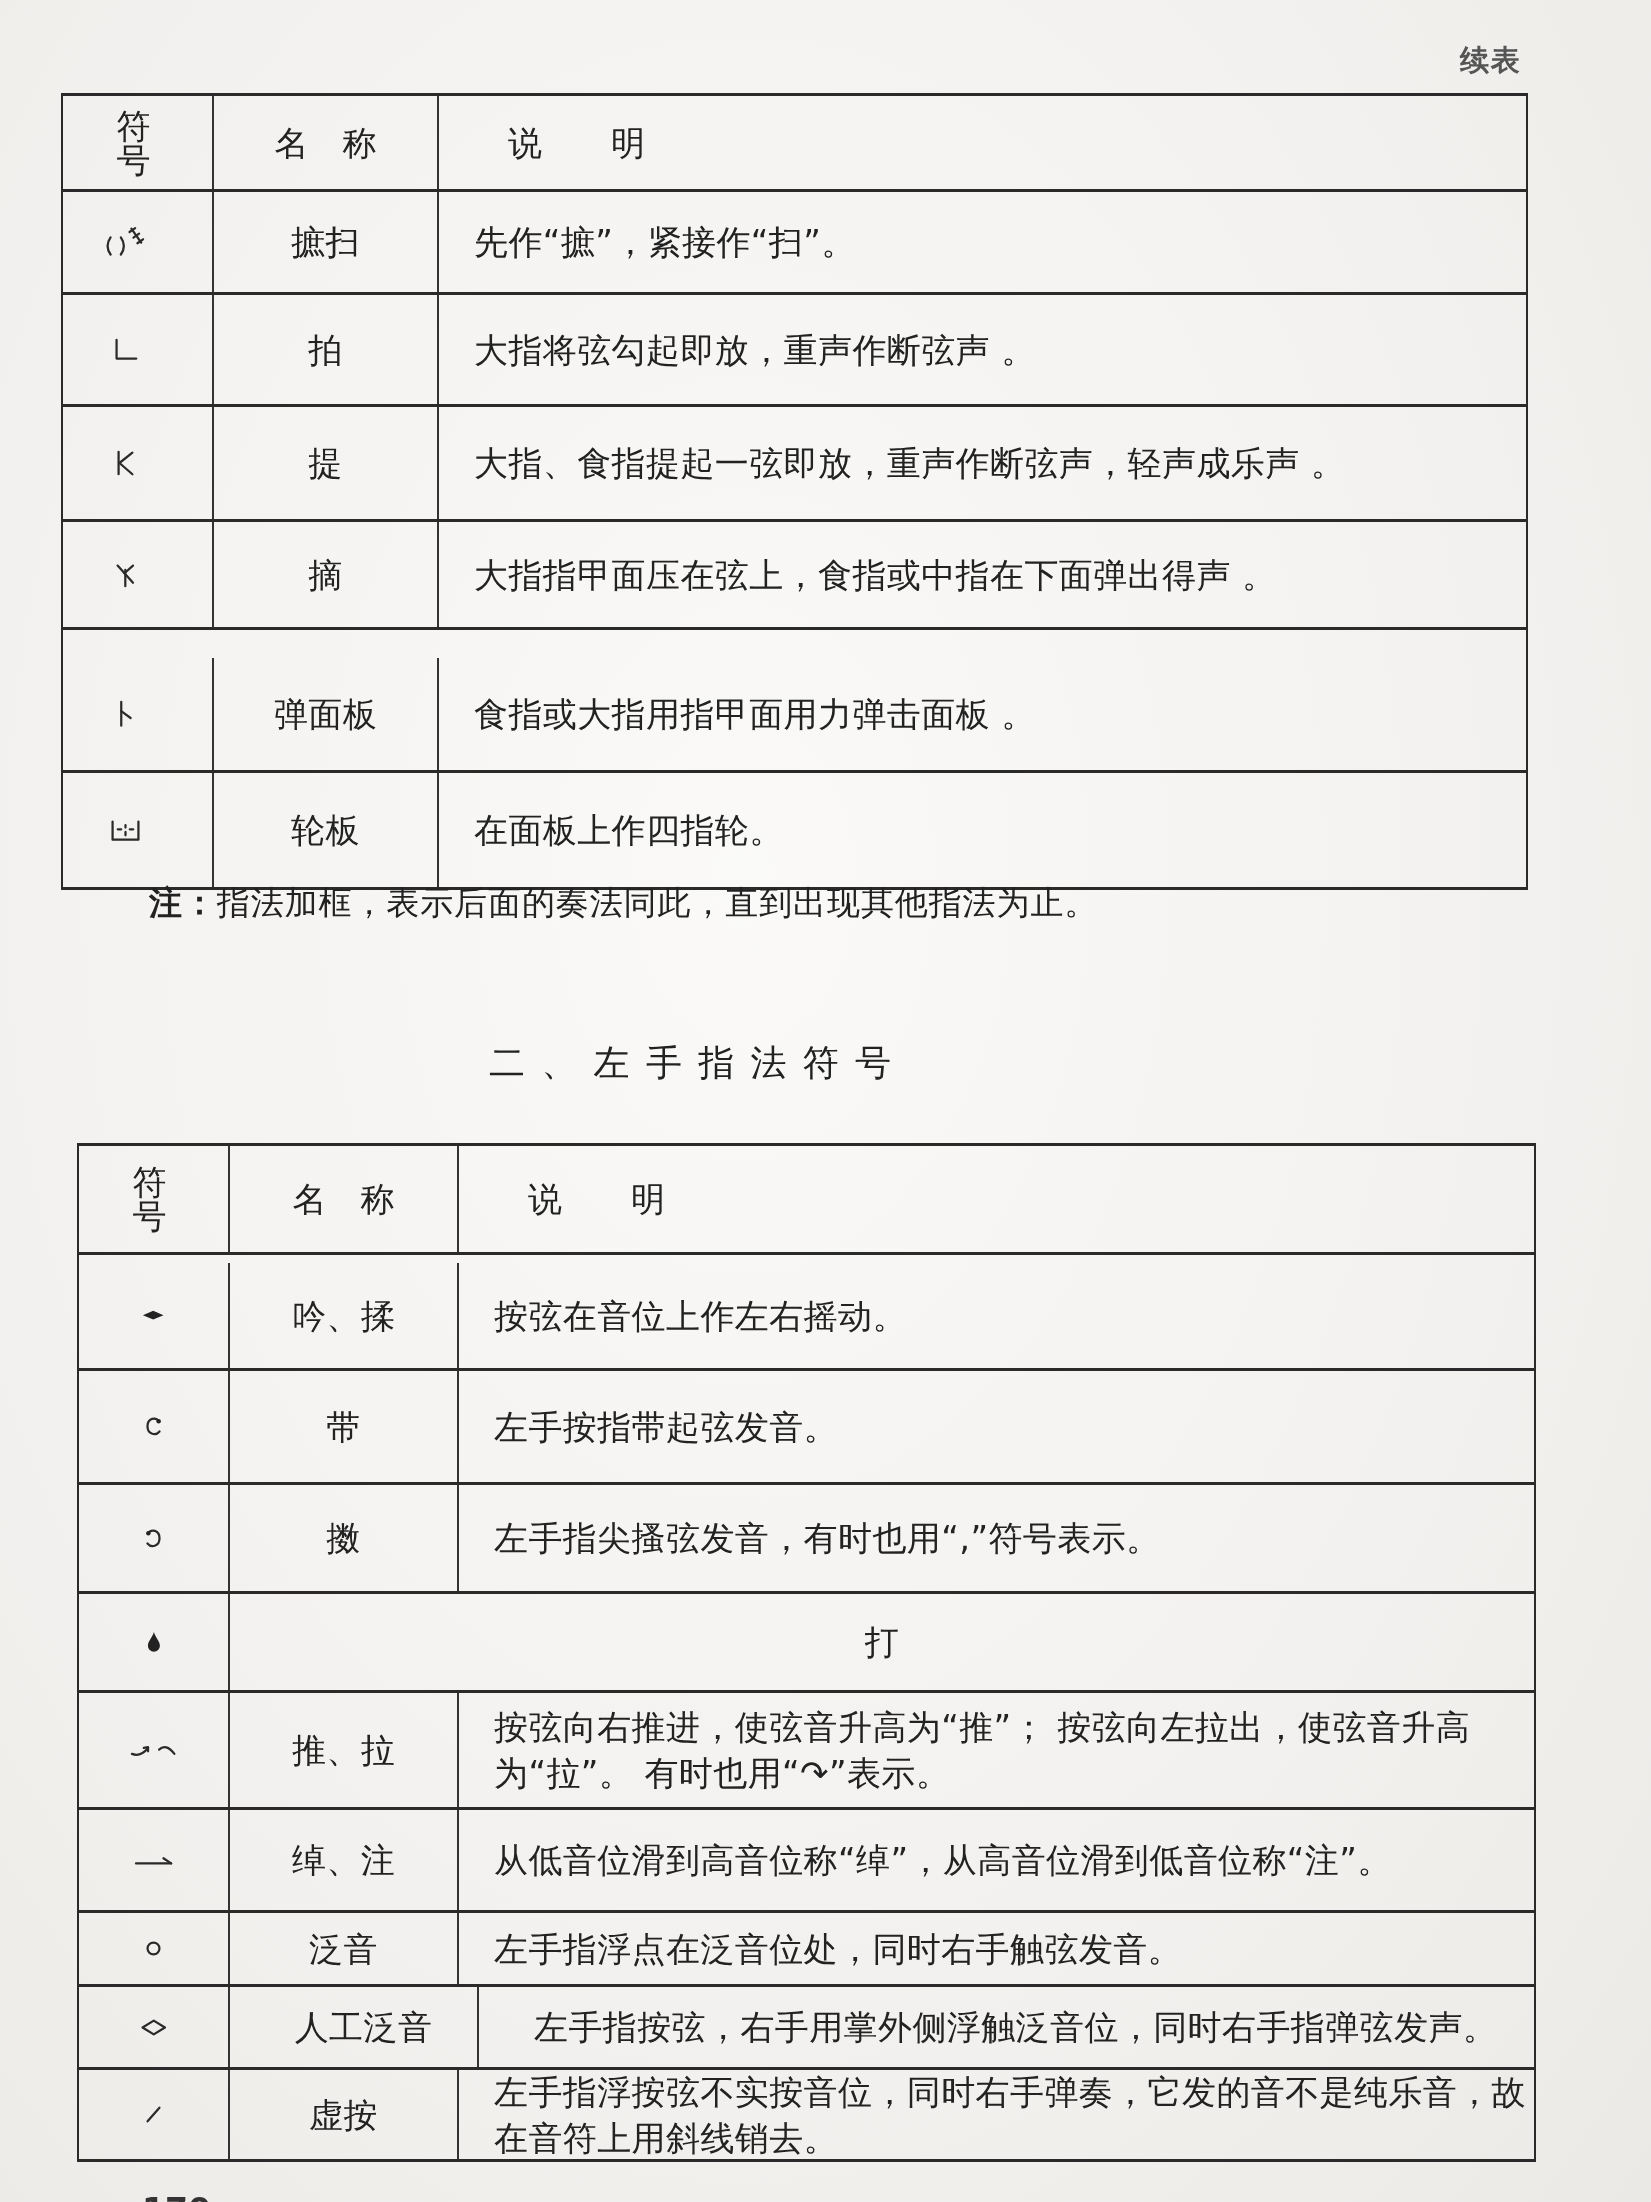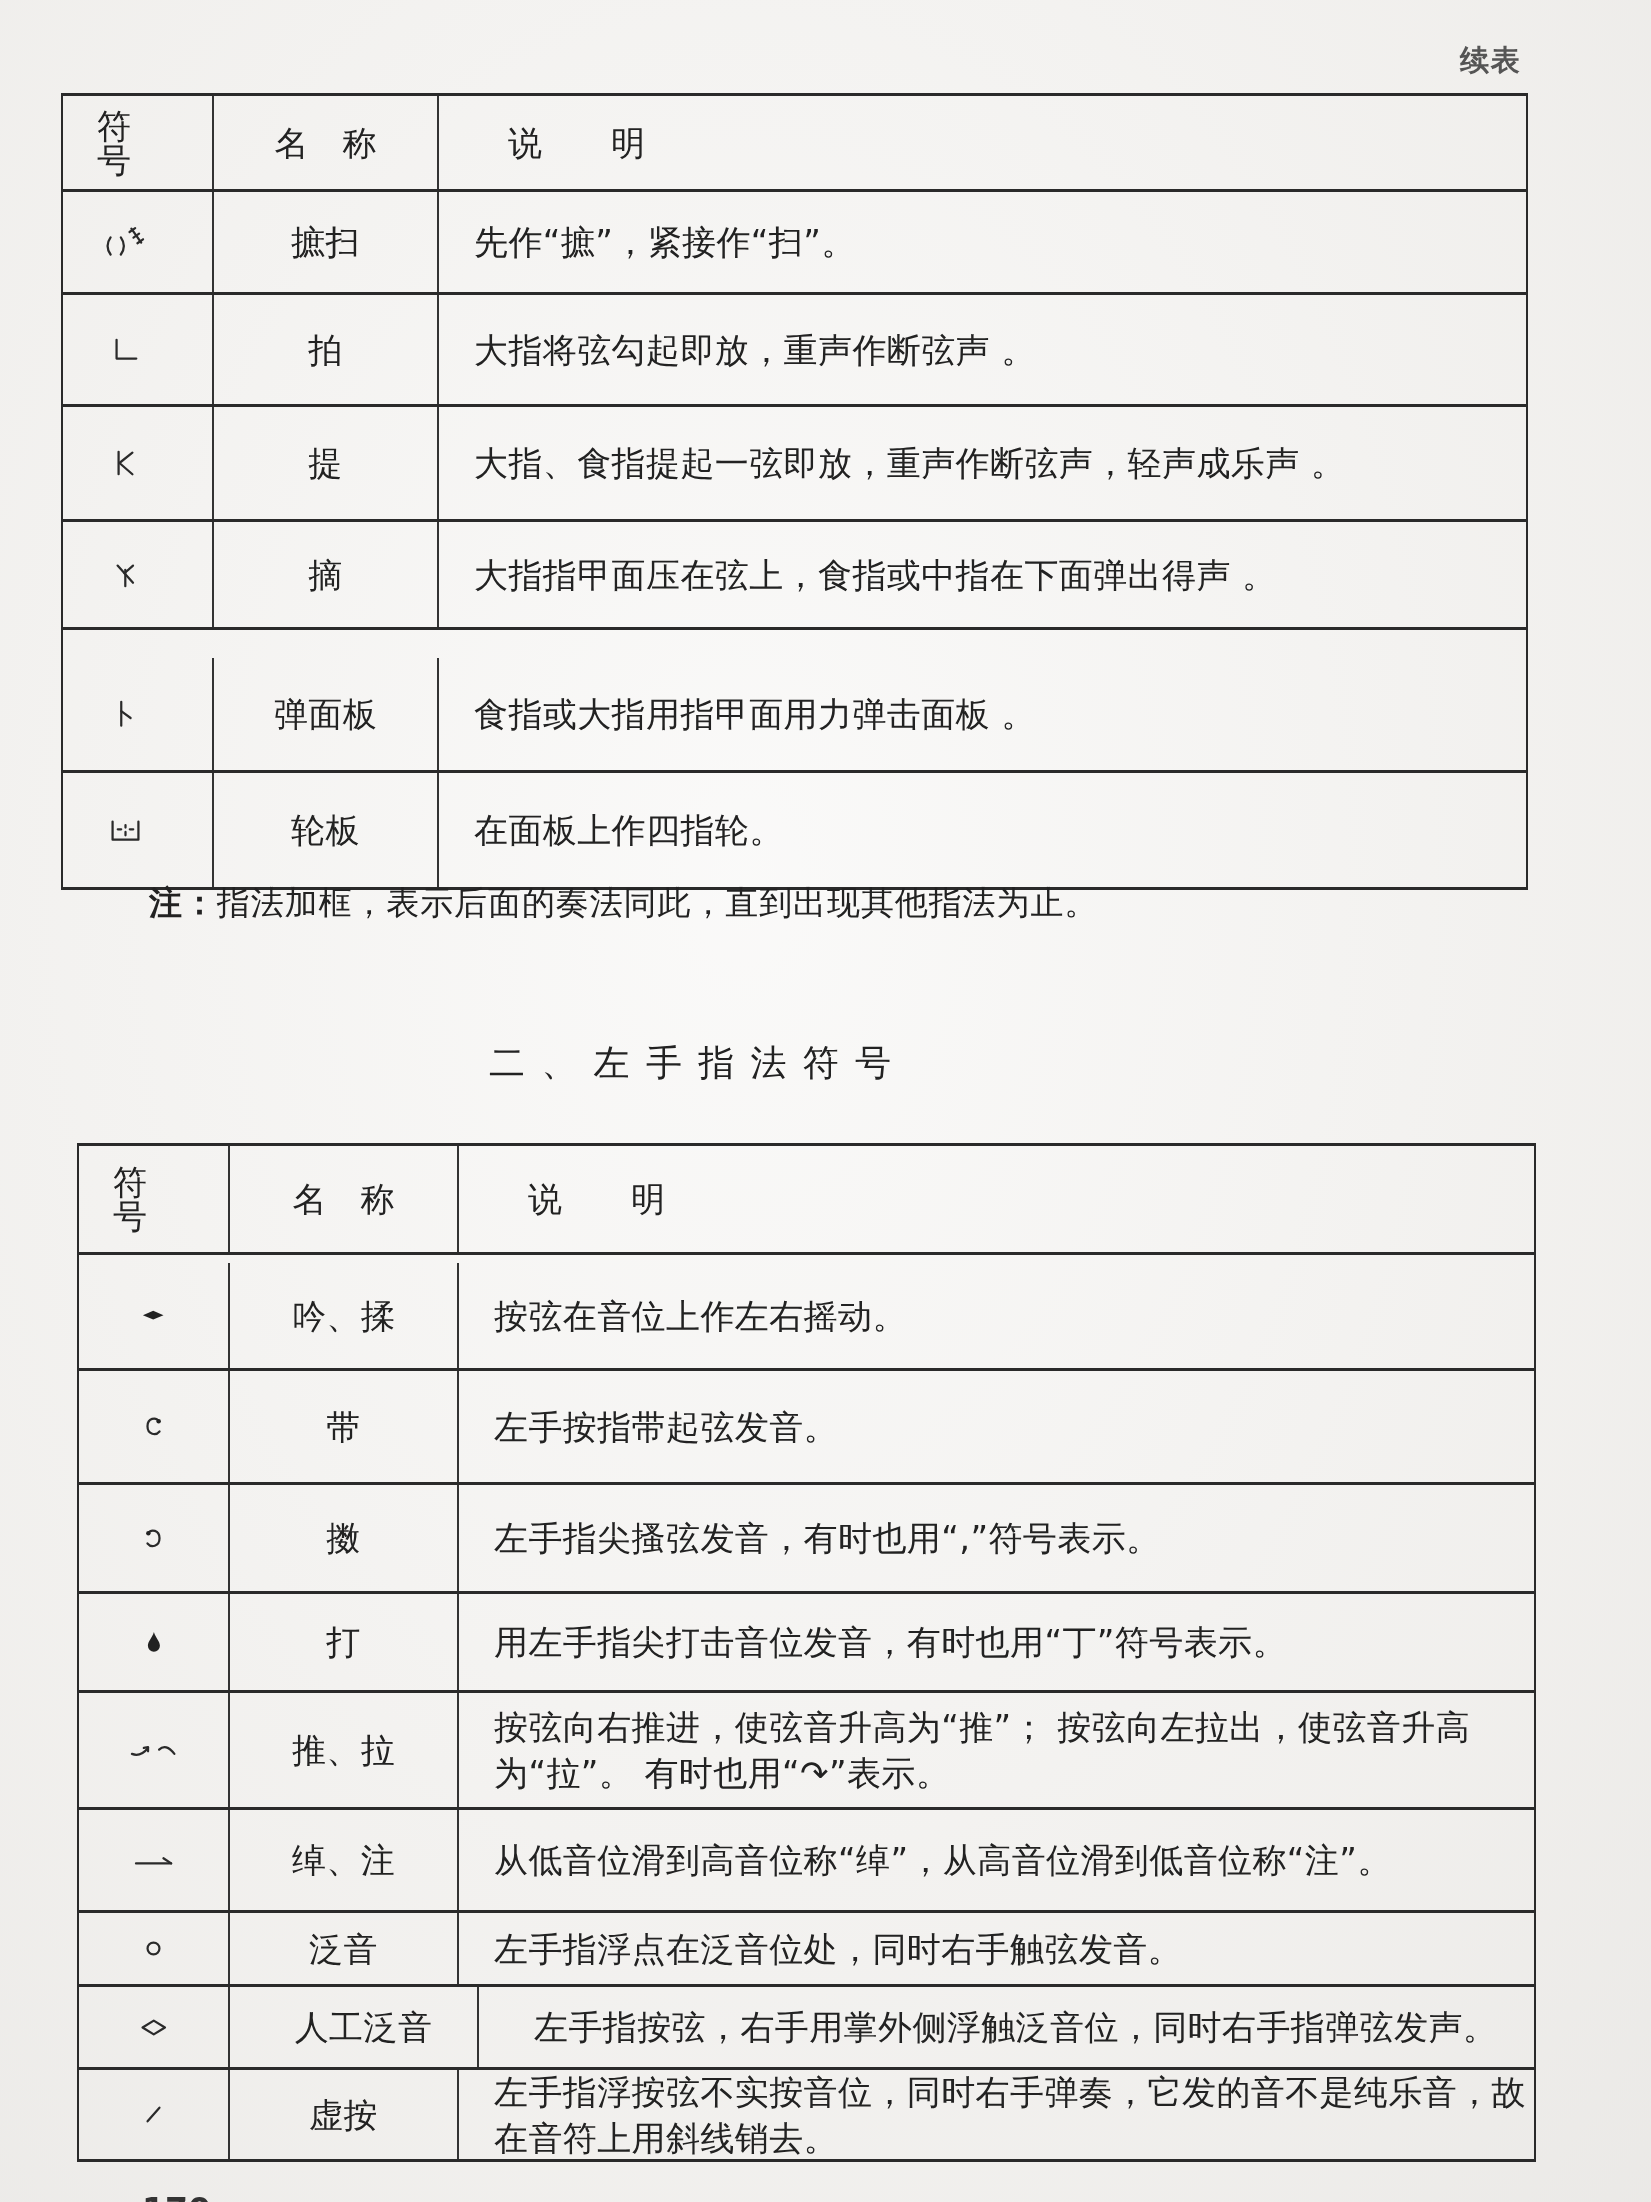--- a/index.html
+++ b/index.html
@@ -33,21 +33,21 @@
       display: flex; align-items: center; box-sizing: border-box;
       border-right: 2.2px solid #333;
       font-size: 34px; letter-spacing: 0.4px; line-height: 1;
     }
     .cell:last-child { border-right: none; flex: 1; justify-content: center; }
     .c1a { width: 151px; justify-content: center; padding-right: 24px; }
     .c2a { width: 225px; justify-content: center; }
     .c1b { width: 151px; justify-content: center; }
     .c2b { width: 229px; justify-content: center; }
     .hdr { font-size: 34px; letter-spacing: 34px; padding-left: 34px; }
-    .hdr.sym { padding-left: 34px; padding-right: 8px; }
+    .hdr.sym { padding-left: 34px; padding-right: 8px; text-align: center; }
     .hdr.desc { justify-content: center; letter-spacing: 69px; padding-left: 69px; padding-right: 60px; }
     .desc {
       flex-direction: column; align-items: flex-start; justify-content: center;
       padding-left: 35px; white-space: nowrap;
     }
     .desc .line { display: block; line-height: 46px; }
     .note {
       position: absolute; left: 149px; top: 881px;
       font-size: 33px; letter-spacing: 0.9px; white-space: nowrap;
     }
@@ -217,23 +217,20 @@
     </div>
   </div>
 
   <div class="row" style="height:99px;">
     <div class="cell c1b">
       <svg width="13.8" height="20.6" viewBox="0 0 16 24">
         <path class="f" d="M8,0 C10,7 15,11 15,16 A7,7 0 0 1 1,16 C1,11 6,7 8,0 Z"></path>
       </svg>
     </div>
     <div class="cell c2b">打</div>
-    <div class="cell desc">
-      <span class="line">用左手指尖打击音位发音，有时也用“丁”符号表示。</span>
-    </div>
   </div>
 
   <div class="row" style="height:117px;">
     <div class="cell c1b">
       <svg width="48" height="17" viewBox="0 0 56 20">
         <path class="s" d="M2,14 Q12,18 21,7"></path>
         <path class="s" d="M16,7 L21,6 L21,11"></path>
         <path class="s" d="M34,9 Q42,1 52,14"></path>
       </svg>
     </div>

